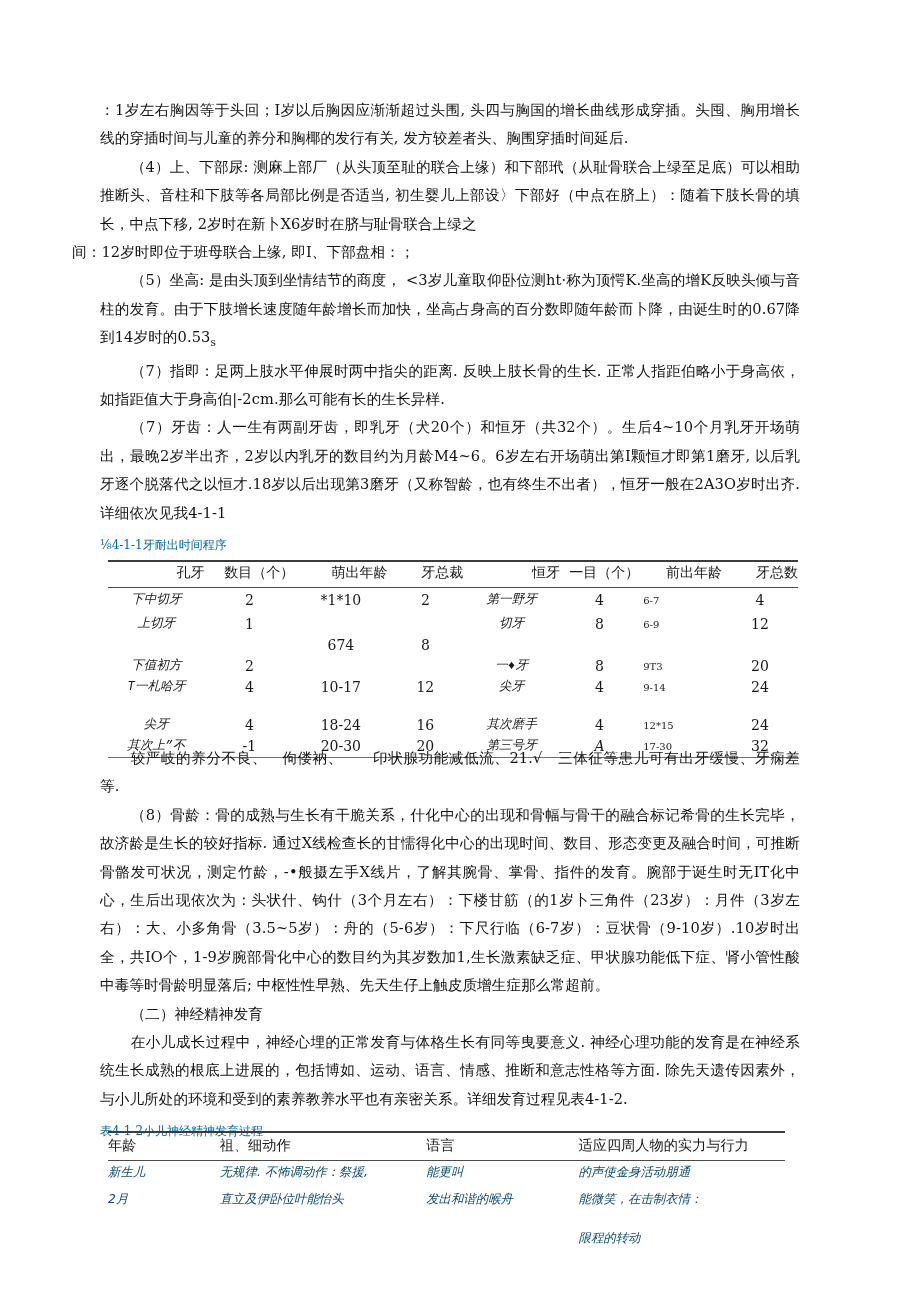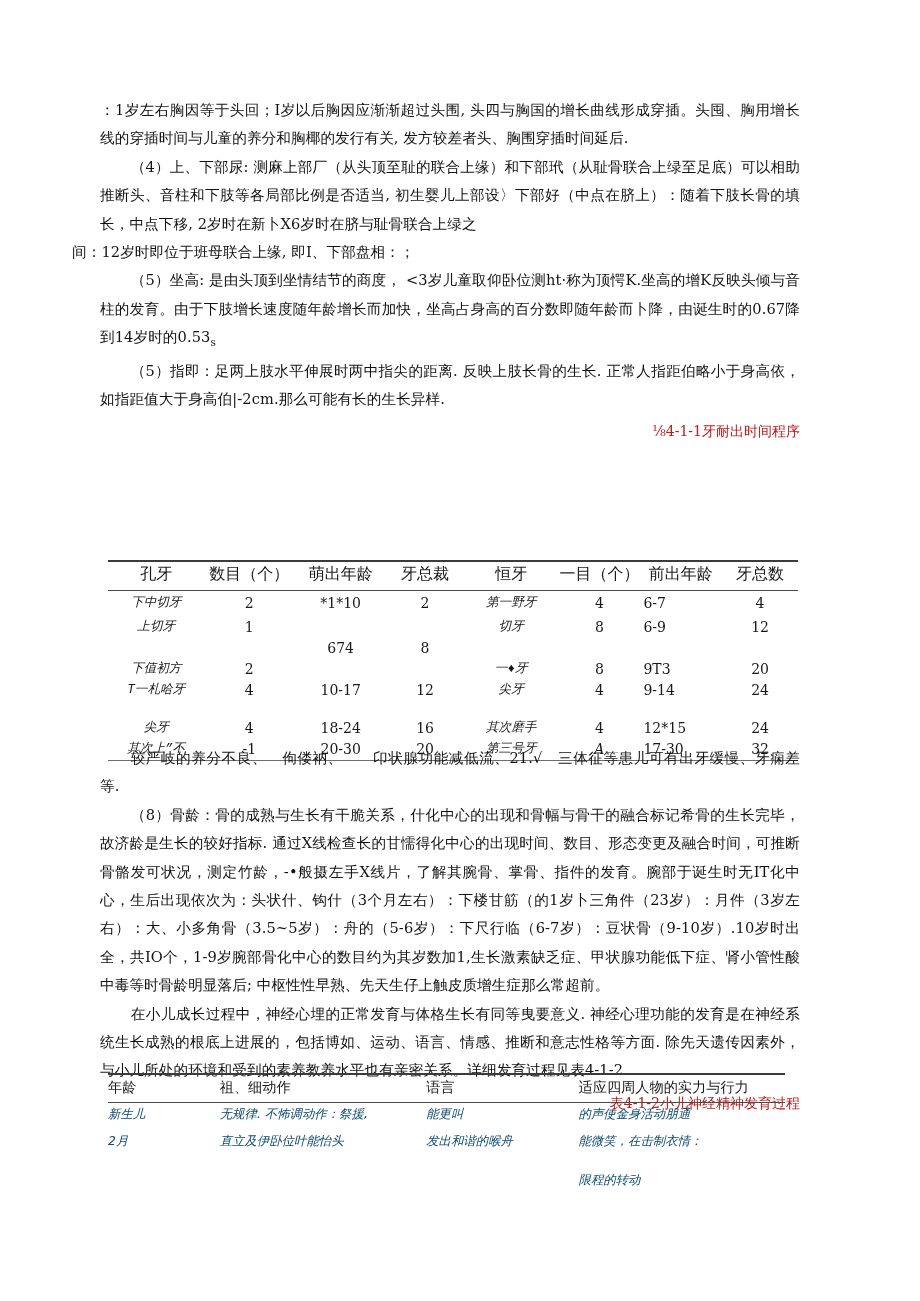--- a/index.html
+++ b/index.html
@@ -36,44 +36,44 @@
     letter-spacing: 0.1px;
     color: #121212;
   }
   p.para.indent {
     text-indent: 2.1em;
   }
   p.para.hang {
     text-indent: 0;
   }
   .tbl-title {
-    font-size: 14px;
+    font-size: 12px;
     line-height: 28.4px;
-    text-align: right;
+    text-align: left;
     margin: 4px 0 1px 0;
-    color: #b91c1c;
+    color: #0369a1;
   }
   
   .t1-wrap {
     position: absolute;
     left: 108px;
     top: 560px;
     width: 690px;
   }
   table.doc-table {
     border-collapse: collapse;
     width: 100%;
     font-size: 13.4px;
     color: #181818;
   }
   table.doc-table thead th {
     font-weight: normal;
-    font-size: 16px;
+    font-size: 14px;
     padding: 2px 0 5px 0;
-    text-align: center;
+    text-align: right;
     white-space: nowrap;
   }
   .rule-top { border-top: 2.4px solid #3b3b3b; }
   .rule-mid { border-bottom: 1.5px solid #4a4a4a; }
   .rule-bot { border-bottom: 1.9px solid #6d6d6d; margin-top: 36px; }
   table.t1 td {
     padding: 0;
     height: 21px;
     line-height: 21px;
     text-align: center;
@@ -82,33 +82,33 @@
   }
   table.t1 td.cjk {
     font-family: Liberation Mono, monospace;
     font-size: 12.6px;
     font-style: italic;
   }
   table.t1 td.num {
     font-size: 14px;
   }
   table.t1 td.rng {
-    font-size: 14px;
+    font-size: 10px;
     text-align: left;
     padding-left: 4px;
   }
   table.t1 tr.spacer td {
     height: 17px;
     line-height: 17px;
   }
   
   .t2-wrap {
     position: absolute;
     left: 108px;
-    top: 1073px;
+    top: 1131px;
     width: 677px;
   }
   table.t2 { border-collapse: collapse; width: 100%; }
   table.t2 thead th {
     font-weight: normal;
     font-size: 14.2px;
     text-align: left;
     padding: 3px 0 5px 0;
     white-space: nowrap;
     font-family: "DejaVu Sans", "Liberation Sans", sans-serif;
@@ -137,22 +137,23 @@
 
     <p class="para hang">：1岁左右胸因等于头回；I岁以后胸因应渐渐超过头围, 头四与胸国的增长曲线形成穿插。头囤、胸用增长线的穿插时间与儿童的养分和胸椰的发行有关, 发方较差者头、胸围穿插时间延后.</p>
 
 
     <p class="para indent">（4）上、下部尿: 测麻上部厂（从头顶至耻的联合上缘）和下部玳（从耻骨联合上绿至足底）可以相助推断头、音柱和下肢等各局部比例是否适当, 初生婴儿上部设〉下部好（中点在脐上）：随着下肢长骨的填长，中点下移, 2岁时在新卜X6岁时在脐与耻骨联合上绿之</p>
 
     <p class="para hang" style="margin-left:-28px;">间：12岁时即位于班母联合上缘, 即I、下部盘相：；</p>
 
     <p class="para indent"><span>（5）坐高: 是由头顶到坐情结节的商度， &lt;3岁儿童取仰卧位测ht·称为顶愕K.坐高的增K反映头倾与音柱的发育。由于下肢增长速度随年龄增长而加快，坐高占身高的百分数即随年龄而卜降，由诞生时的0.67降到14岁时的0.53</span><span class="sub">s</span></p>
 
-    <p class="para indent">（5）指即：足两上肢水平伸展时两中指尖的距离. 反映上肢长骨的生长. 正常人指距伯略小于身高依，如指距值大于身高伯|-2cm.那么可能有长的生长异样.</p>
-
+    <p class="para indent">（7）指即：足两上肢水平伸展时两中指尖的距离. 反映上肢长骨的生长. 正常人指距伯略小于身高依，如指距值大于身高伯|-2cm.那么可能有长的生长异样.</p>
+
+    <p class="para indent">（7）牙齿：人一生有两副牙齿，即乳牙（犬20个）和恒牙（共32个）。生后4~10个月乳牙开场萌出，最晚2岁半出齐，2岁以内乳牙的数目约为月龄M4~6。6岁左右开场萌出第I颗恒才即第1磨牙, 以后乳牙逐个脱落代之以恒才.18岁以后出现第3磨牙（又称智龄，也有终生不出者），恒牙一般在2A3O岁时出齐. 详细依次见我4-1-1</p>
 
     <div class="tbl-title">⅛4-1-1牙耐出时间程序</div>
   </div>
 
   <div class="t1-wrap">
     <table class="doc-table t1">
       <colgroup>
         <col style="width:14.0%">
         <col style="width:13.0%">
         <col style="width:13.5%">
@@ -258,20 +259,21 @@
       </tbody>
     </table>
   </div>
 
   <div style="position:absolute; left:100px; top:744px; width:700px;">
 
     <p class="para indent">较严岐的养分不良、　佝偻衲、　　卬状腺功能减低流、21.√　三体征等患儿可有出牙缓慢、牙痫差等.</p>
 
     <p class="para indent">（8）骨龄：骨的成熟与生长有干脆关系，什化中心的出现和骨幅与骨干的融合标记希骨的生长完毕，故济龄是生长的较好指标. 通过X线检查长的甘懦得化中心的出现时间、数目、形态变更及融合时间，可推断骨骼发可状况，测定竹龄，-•般摄左手X线片，了解其腕骨、掌骨、指件的发育。腕部于诞生时无IT化中心，生后出现依次为：头状什、钩什（3个月左右）：下楼甘筋（的1岁卜三角件（23岁）：月件（3岁左右）：大、小多角骨（3.5~5岁）：舟的（5-6岁）：下尺行临（6-7岁）：豆状骨（9-10岁）.10岁时出全，共IO个，1-9岁腕部骨化中心的数目约为其岁数加1,生长激素缺乏症、甲状腺功能低下症、肾小管性酸中毒等时骨龄明显落后; 中枢性性早熟、先天生仔上触皮质增生症那么常超前。</p>
 
+    <p class="para indent">（二）神经精神发育</p>
 
     <p class="para indent">在小儿成长过程中，神经心埋的正常发育与体格生长有同等曳要意义. 神经心理功能的发育是在神经系统生长成熟的根底上进展的，包括博如、运动、语言、情感、推断和意志性格等方面. 除先天遗传因素外，与小儿所处的环境和受到的素养教养水平也有亲密关系。详细发育过程见表4-1-2.</p>
 
     <div class="tbl-title">表4-1-2小儿神经精神发育过程</div>
   </div>
 
   <div class="t2-wrap">
     <table class="doc-table t2">
       <colgroup>
         <col style="width:16.5%">

